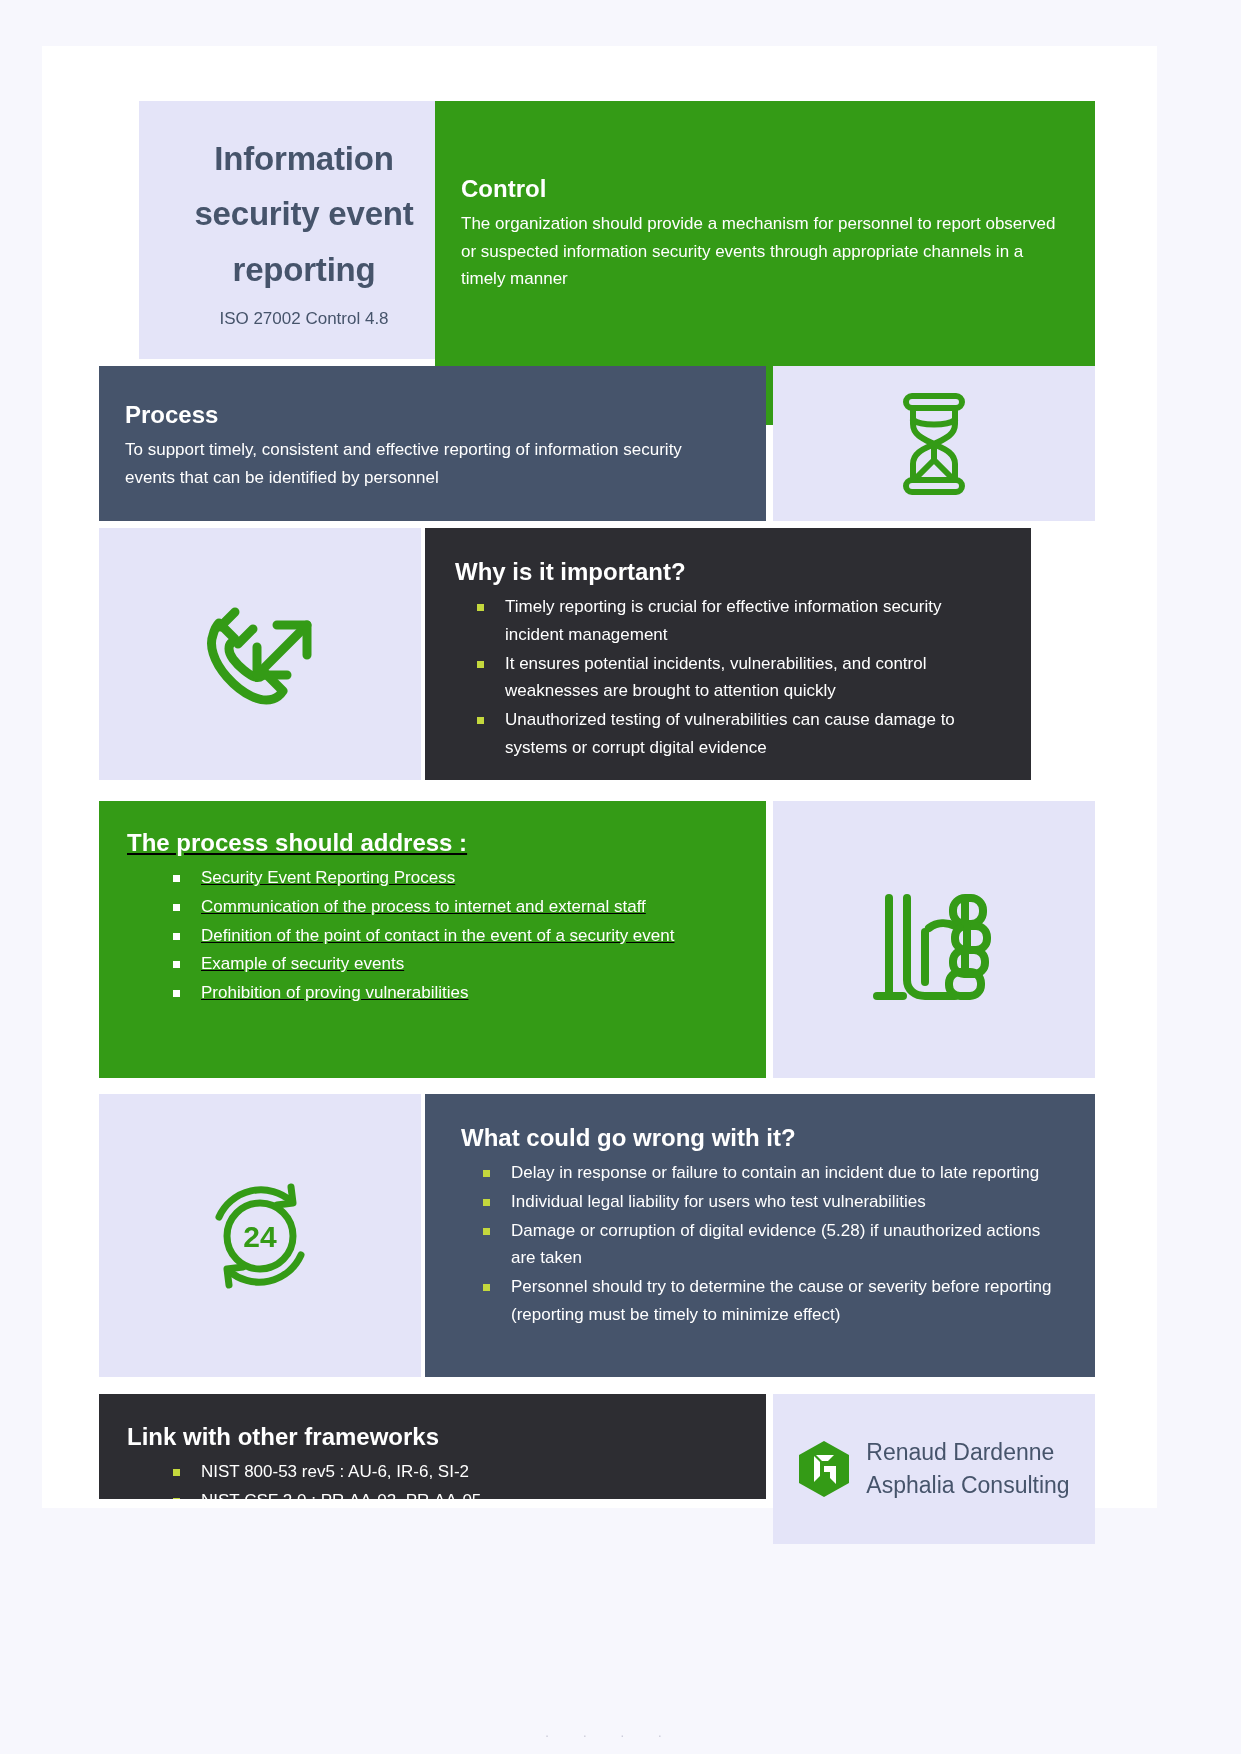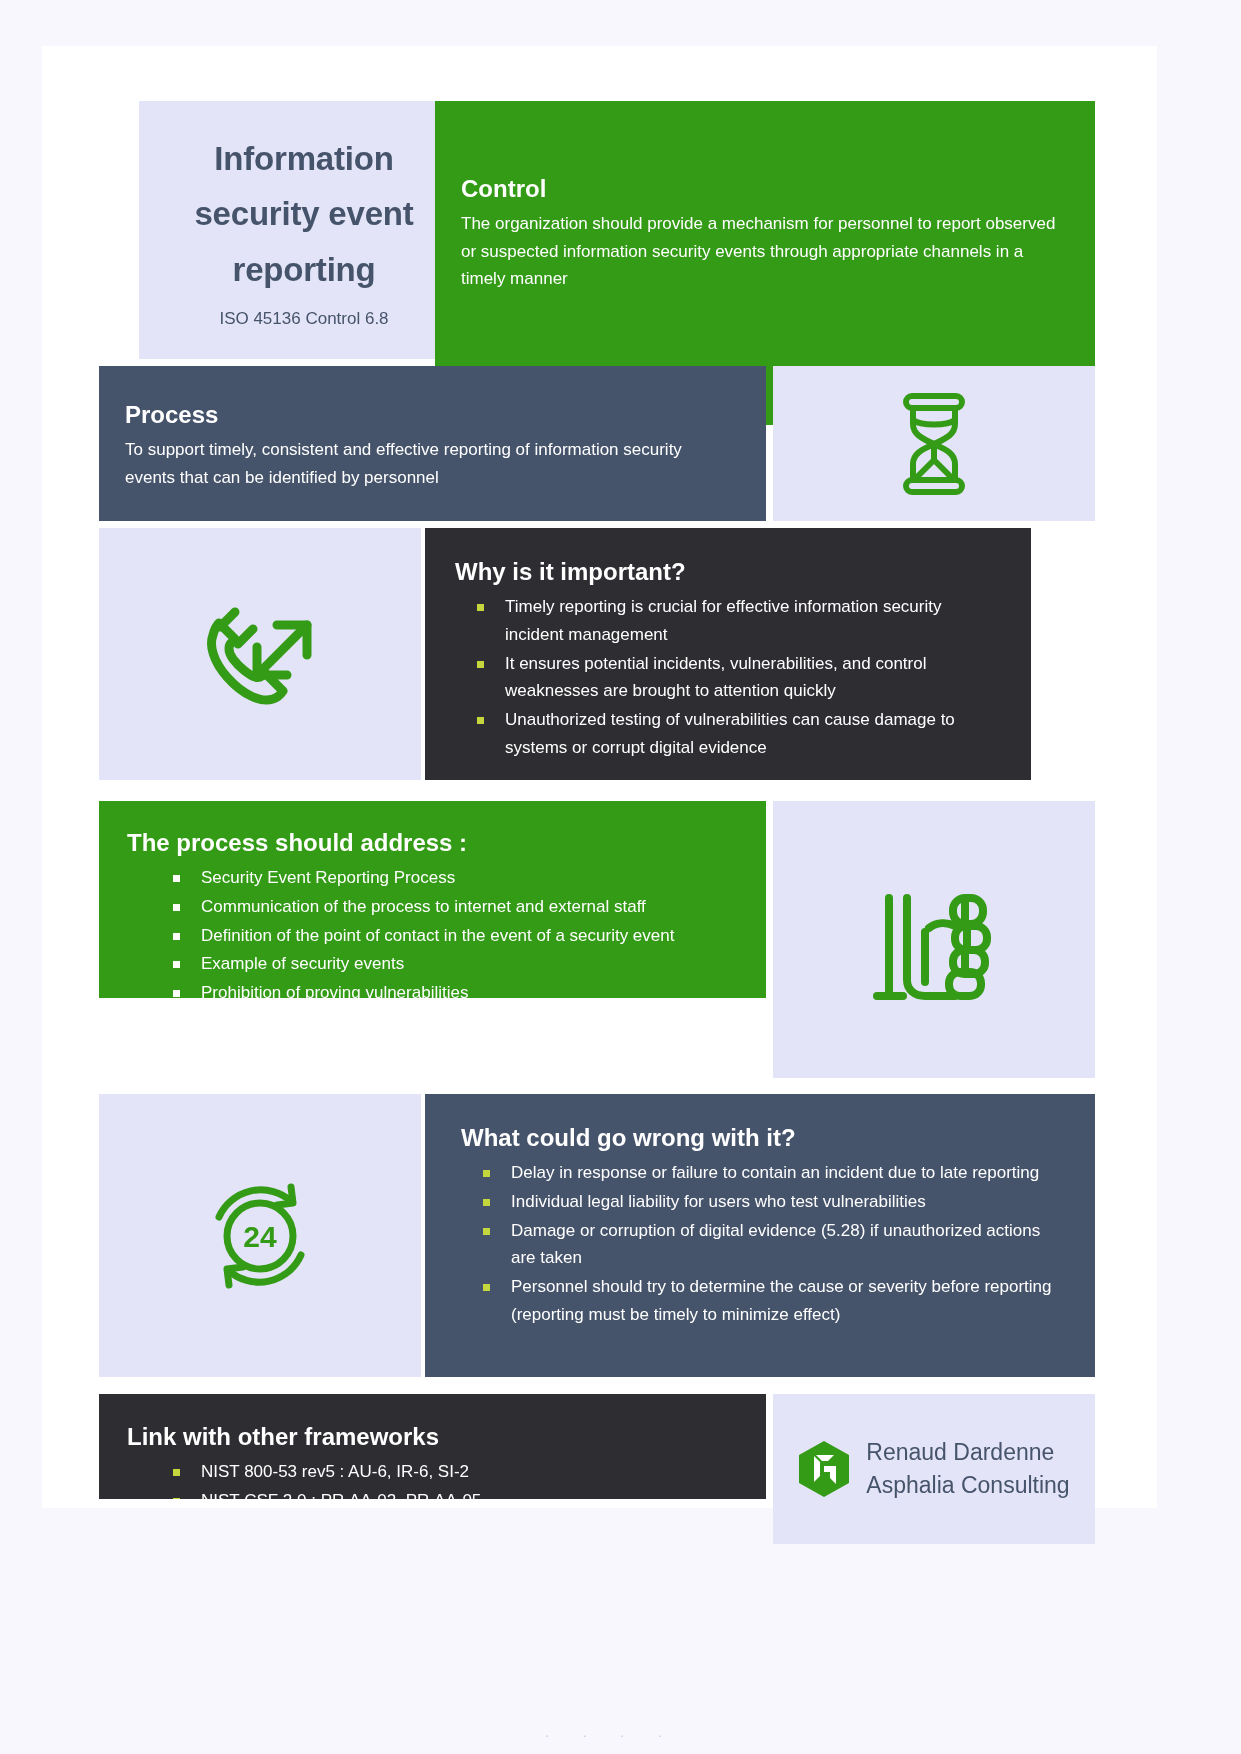--- a/index.html
+++ b/index.html
@@ -135,21 +135,21 @@
 
 <div class="page">
   <div class="sheet">
 
     <div class="panel lav title-block">
       <div class="title-main">
         <div>Information</div>
         <div>security event</div>
         <div>reporting</div>
       </div>
-      <div class="title-sub">ISO 45136 Control 6.8</div>
+      <div class="title-sub">ISO 27002 Control 4.8</div>
     </div>
 
     <div class="panel green" style="left:393px; top:55px; width:660px; height:324px; padding:72px 38px 0 26px;">
       <div class="head">Control</div>
       <p class="body-text">The organization should provide a mechanism for personnel to report observed or suspected information security events through appropriate channels in a timely manner</p>
     </div>
 
     <div class="panel slate" style="left:57px; top:320px; width:667px; height:155px; padding:33px 30px 0 26px;">
       <div class="head">Process</div>
       <p class="body-text">To support timely, consistent and effective reporting of information security events that can be identified by personnel</p>
@@ -186,21 +186,21 @@
 
     <div class="panel dark" style="left:383px; top:482px; width:606px; height:252px; padding:28px 30px 0 12px;">
       <div class="head" style="margin-left:18px;">Why is it important?</div>
       <ul class="bullets">
         <li>Timely reporting is crucial for effective information security incident management</li>
         <li>It ensures potential incidents, vulnerabilities, and control weaknesses are brought to attention quickly</li>
         <li>Unauthorized testing of vulnerabilities can cause damage to systems or corrupt digital evidence</li>
       </ul>
     </div>
 
-    <div class="panel green" style="left:57px; top:755px; width:667px; height:197px; padding:26px 24px 0 18px;">
+    <div class="panel green" style="left:57px; top:755px; width:667px; height:277px; padding:26px 24px 0 18px;text-decoration:underline;">
       <div class="head" style="margin-left:10px;">The process should address :</div>
       <ul class="bullets white-bullets" style="padding-left:56px;">
         <li>Security Event Reporting Process</li>
         <li>Communication of the process to internet and external staff</li>
         <li>Definition of the point of contact in the event of a security event</li>
         <li>Example of security events</li>
         <li>Prohibition of proving vulnerabilities</li>
       </ul>
     </div>
 

